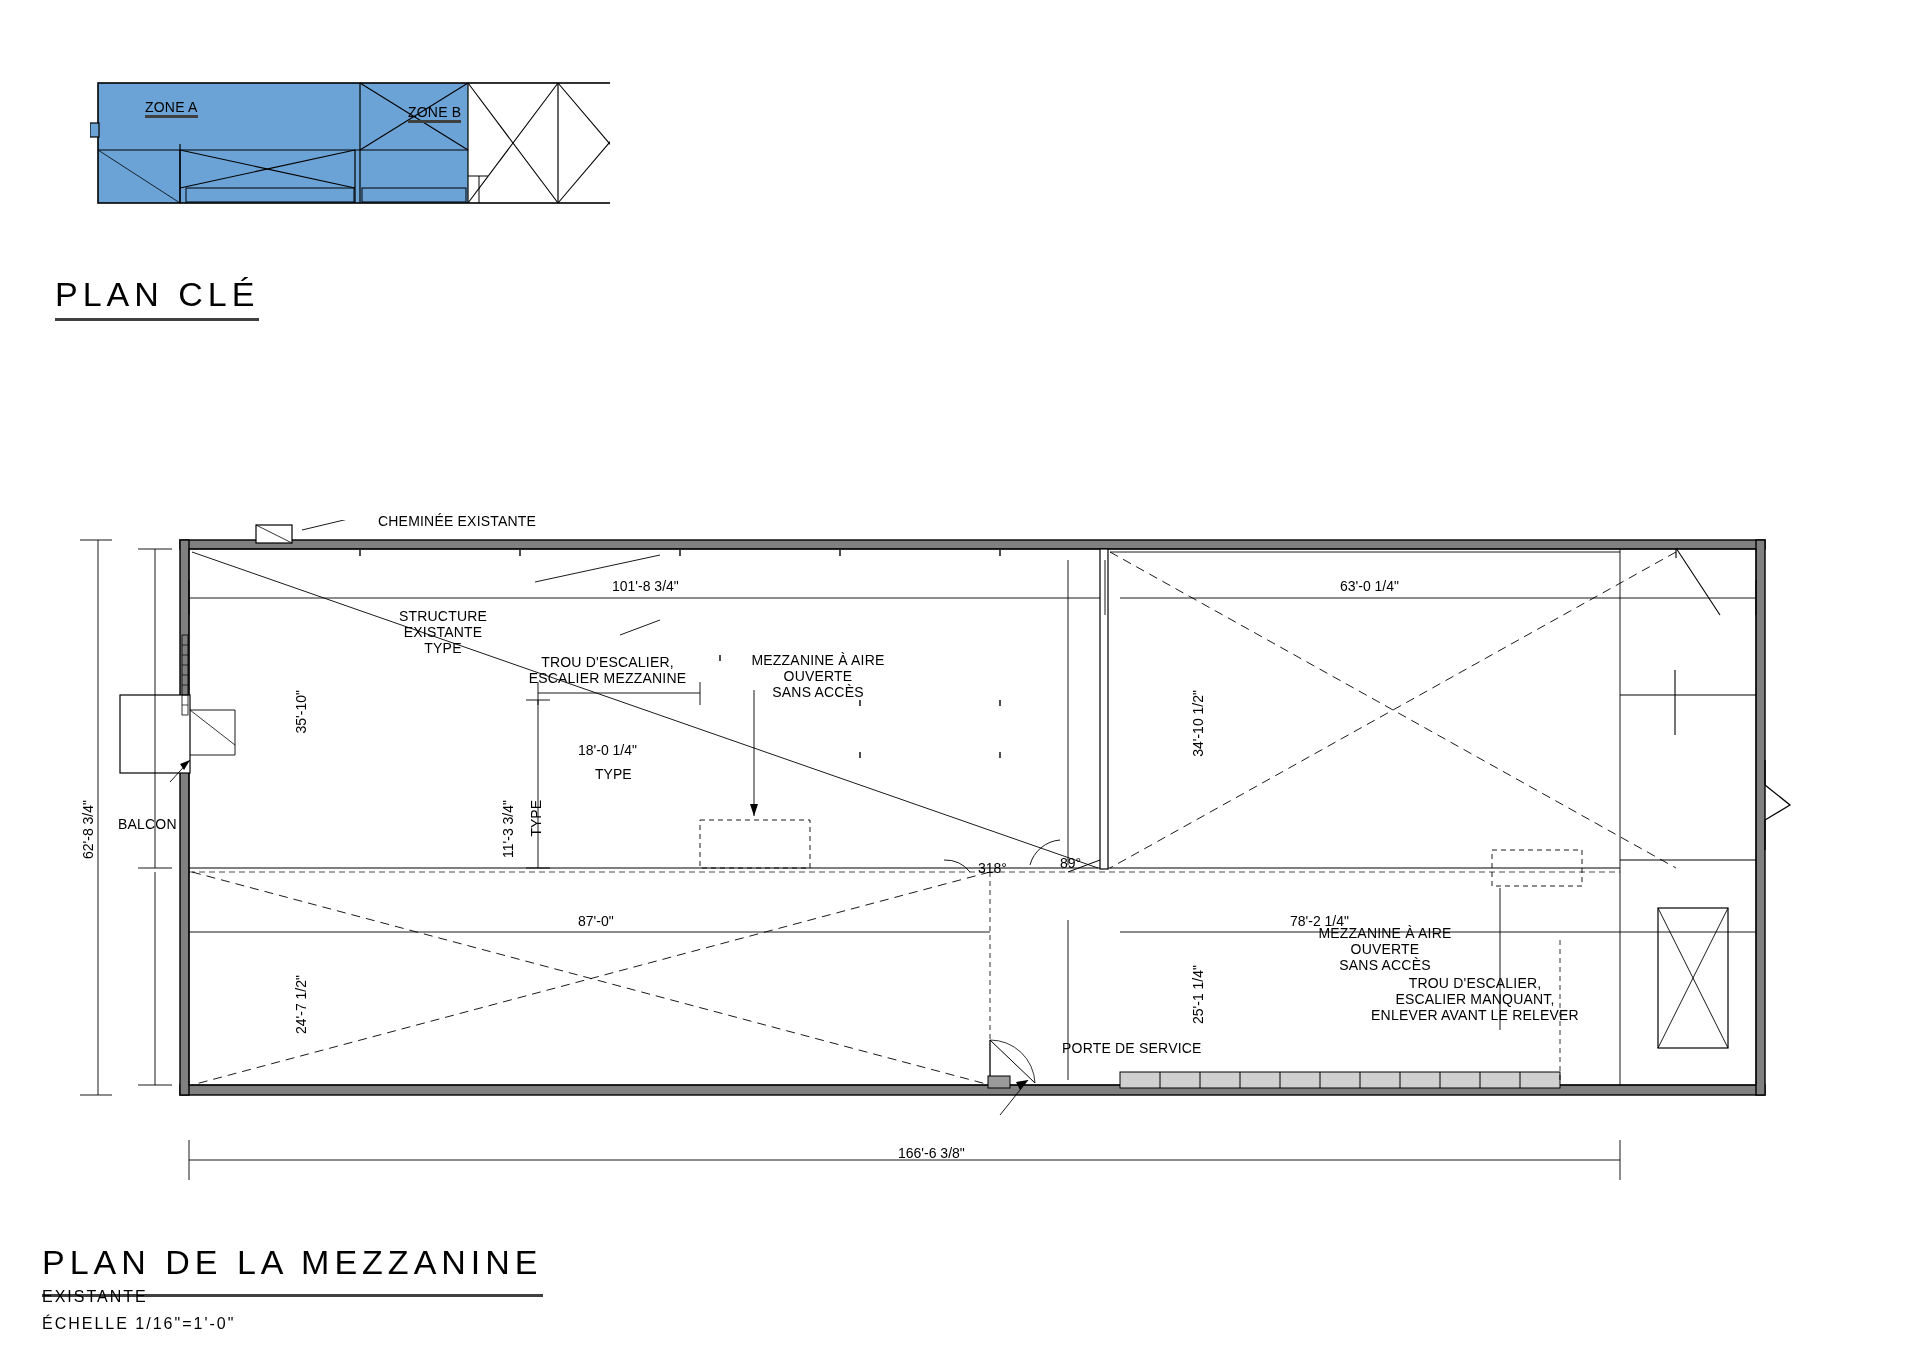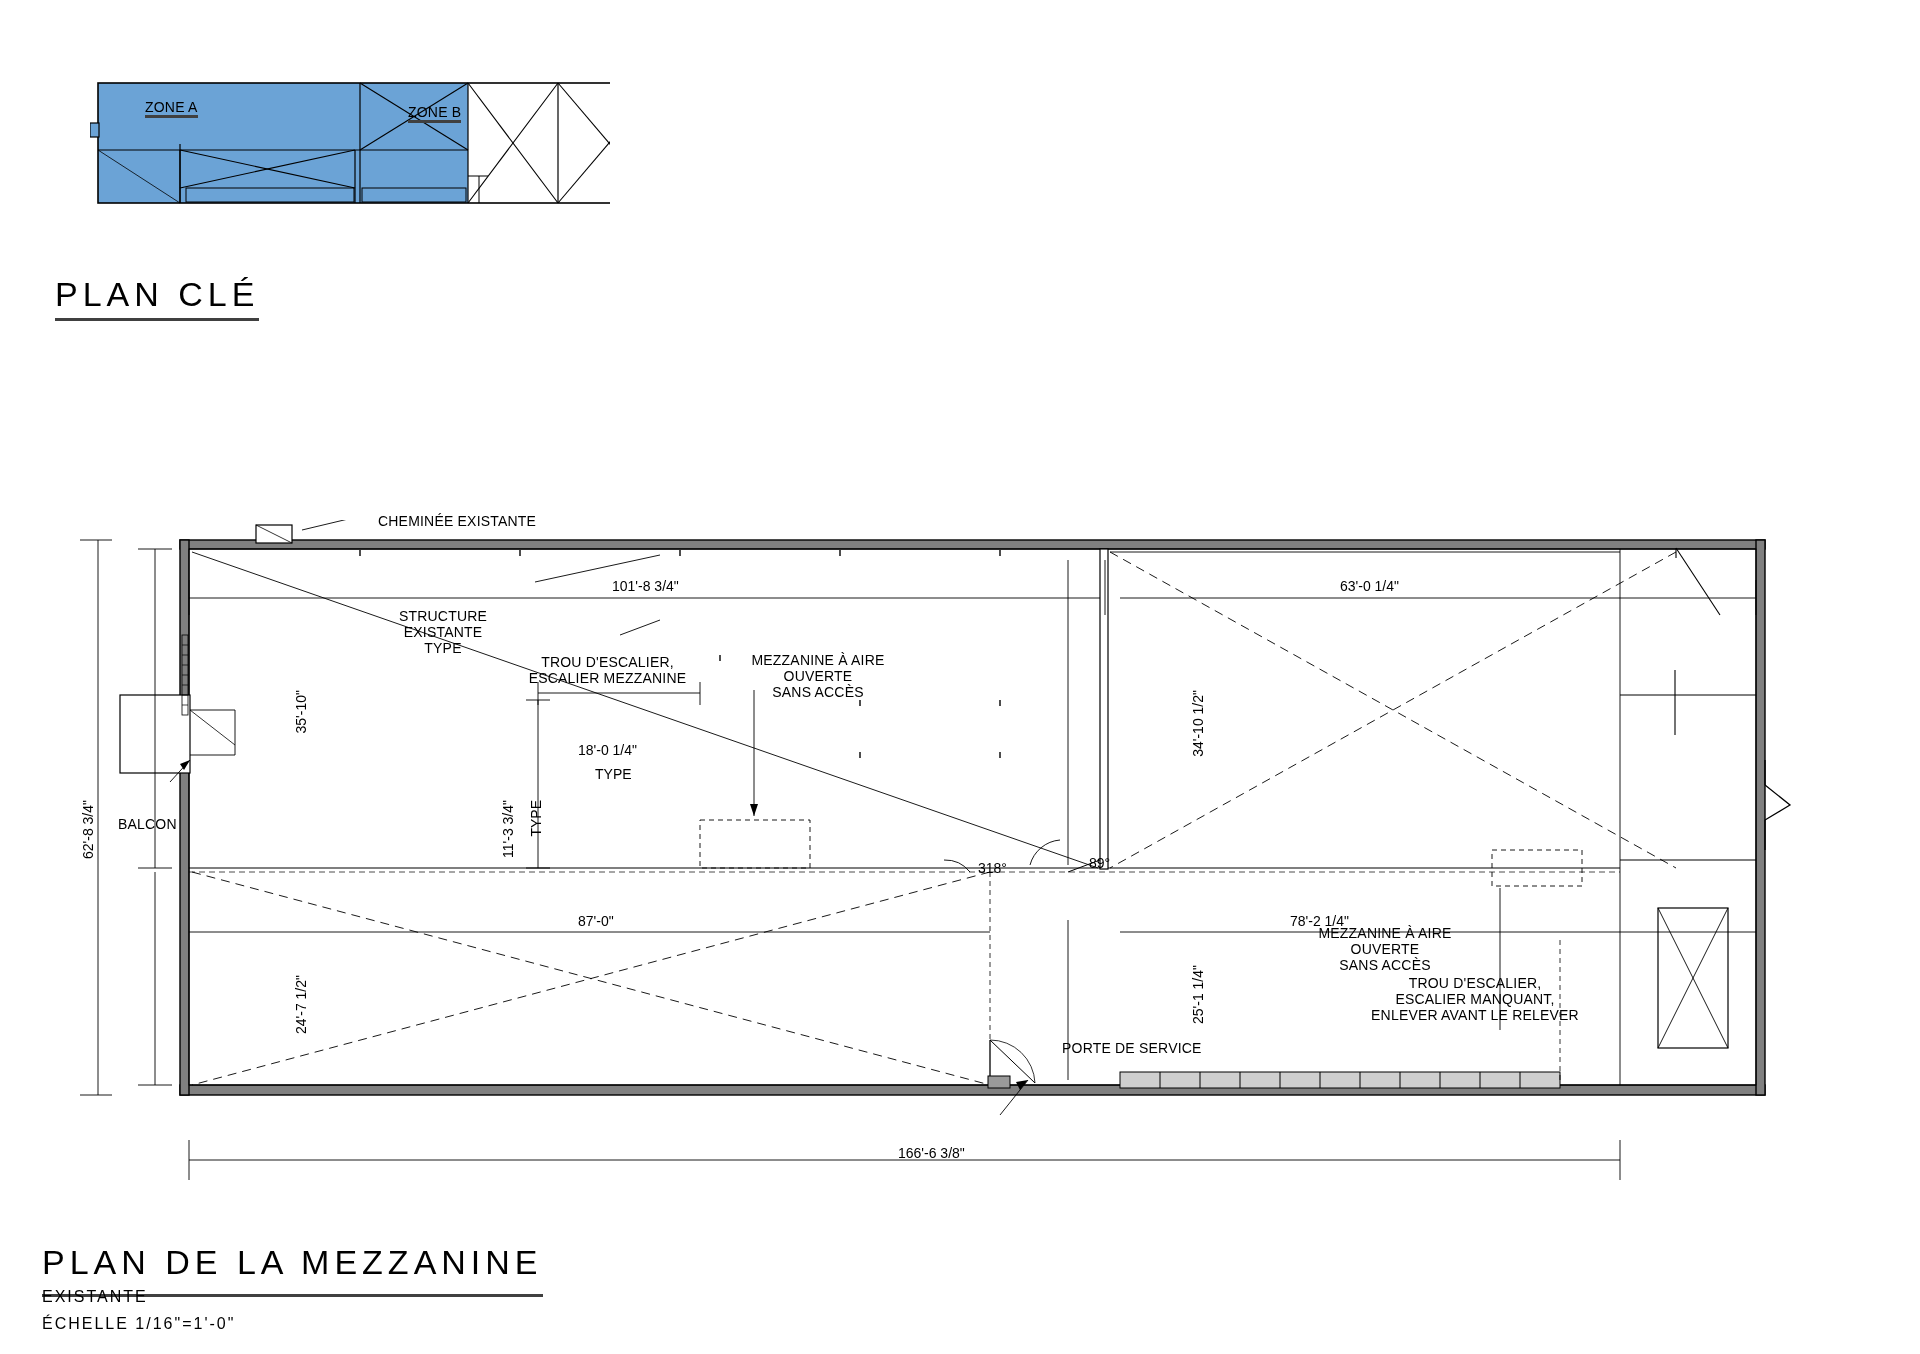--- a/index.html
+++ b/index.html
@@ -282,17 +282,17 @@
 
 <div class="abs dim vert" style="left:80px;top:800px;">62'-8 3/4"</div>
 <div class="abs dim vert" style="left:293px;top:690px;">35'-10"</div>
 <div class="abs dim vert" style="left:293px;top:975px;">24'-7 1/2"</div>
 <div class="abs dim vert" style="left:1190px;top:690px;">34'-10 1/2"</div>
 <div class="abs dim vert" style="left:1190px;top:965px;">25'-1 1/4"</div>
 <div class="abs dim vert" style="left:500px;top:800px;">11'-3 3/4"</div>
 <div class="abs dim vert" style="left:528px;top:800px;">TYPE</div>
 
 <div class="abs dim" style="left:978px;top:860px;">318°</div>
-<div class="abs dim" style="left:1060px;top:855px;margin-left:29px;">89°</div>
+<div class="abs dim" style="left:1060px;top:855px;">89°</div>
 
 <div class="abs ttl underline" style="left:42px;top:1243px;padding-bottom:12px;">PLAN DE LA MEZZANINE</div>
 <div class="abs ttl-sub" style="left:42px;top:1288px;">EXISTANTE</div>
 <div class="abs ttl-sub" style="left:42px;top:1315px;">ÉCHELLE 1/16"=1'-0"</div>
 
 </body></html>

